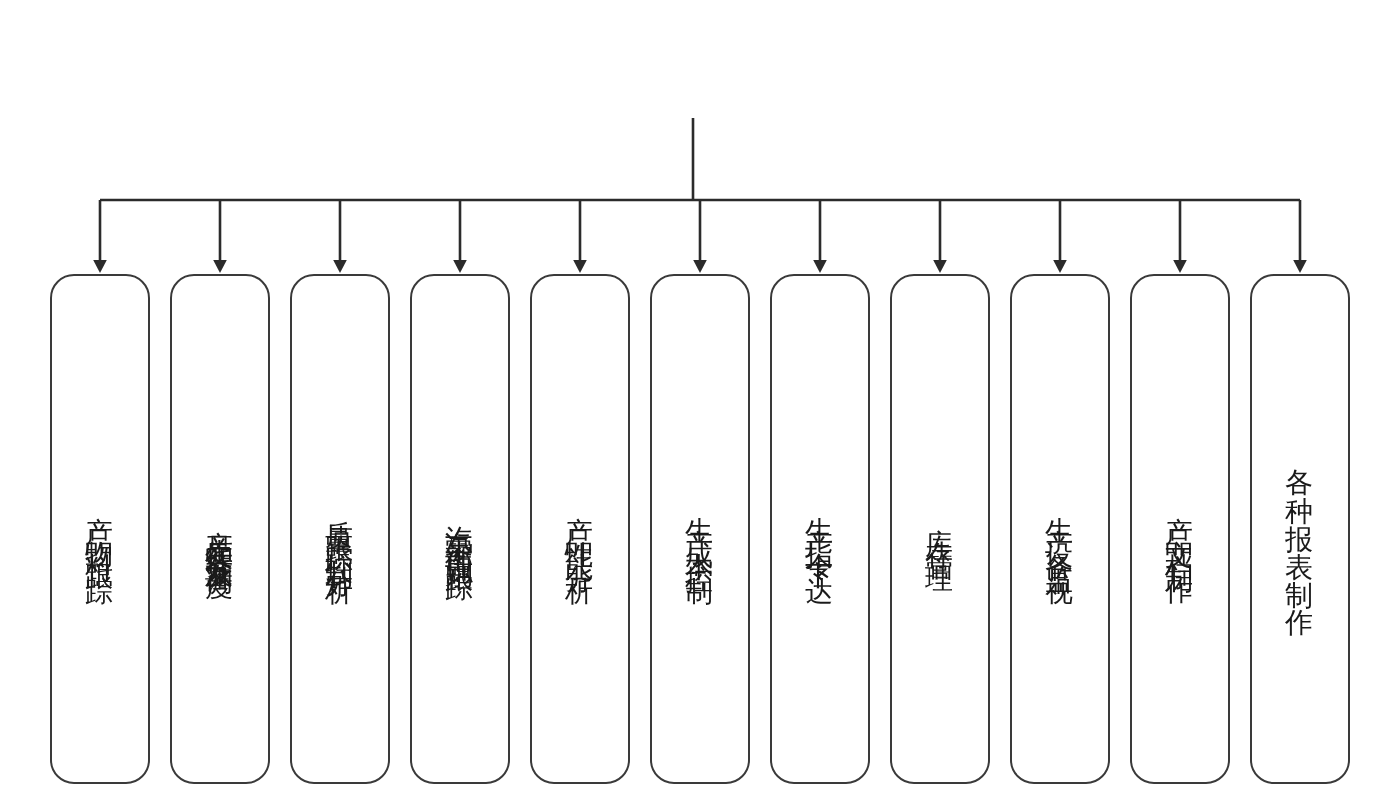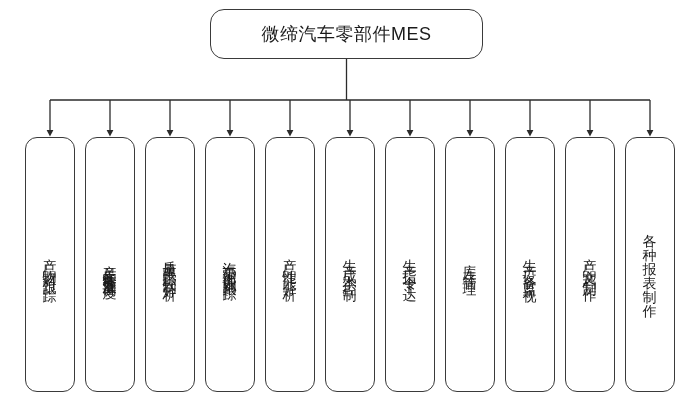--- a/index.html
+++ b/index.html
@@ -99,23 +99,20 @@
         <polygon points="286.6,130 293.4,130 290,136.5"></polygon>
         <polygon points="346.6,130 353.4,130 350,136.5"></polygon>
         <polygon points="406.6,130 413.4,130 410,136.5"></polygon>
         <polygon points="466.6,130 473.4,130 470,136.5"></polygon>
         <polygon points="526.6,130 533.4,130 530,136.5"></polygon>
         <polygon points="586.6,130 593.4,130 590,136.5"></polygon>
         <polygon points="646.6,130 653.4,130 650,136.5"></polygon>
       </g>
   </svg>
 
-  <div class="node-root">
-    <span class="label">微缔汽车零部件MES</span>
-  </div>
 
   <div id="leaf-layer">
       <div class="node-leaf" style="left: 25px;">
         <span class="vlabel" style="letter-spacing: 6px;">产品物料跟踪</span>
       </div>
       <div class="node-leaf" style="left: 85px;">
         <span class="vlabel" style="letter-spacing: 2px;">产品生产任务分派及调度</span>
       </div>
       <div class="node-leaf" style="left: 145px;">
         <span class="vlabel" style="letter-spacing: 4px;">质量跟踪控制分析</span>

